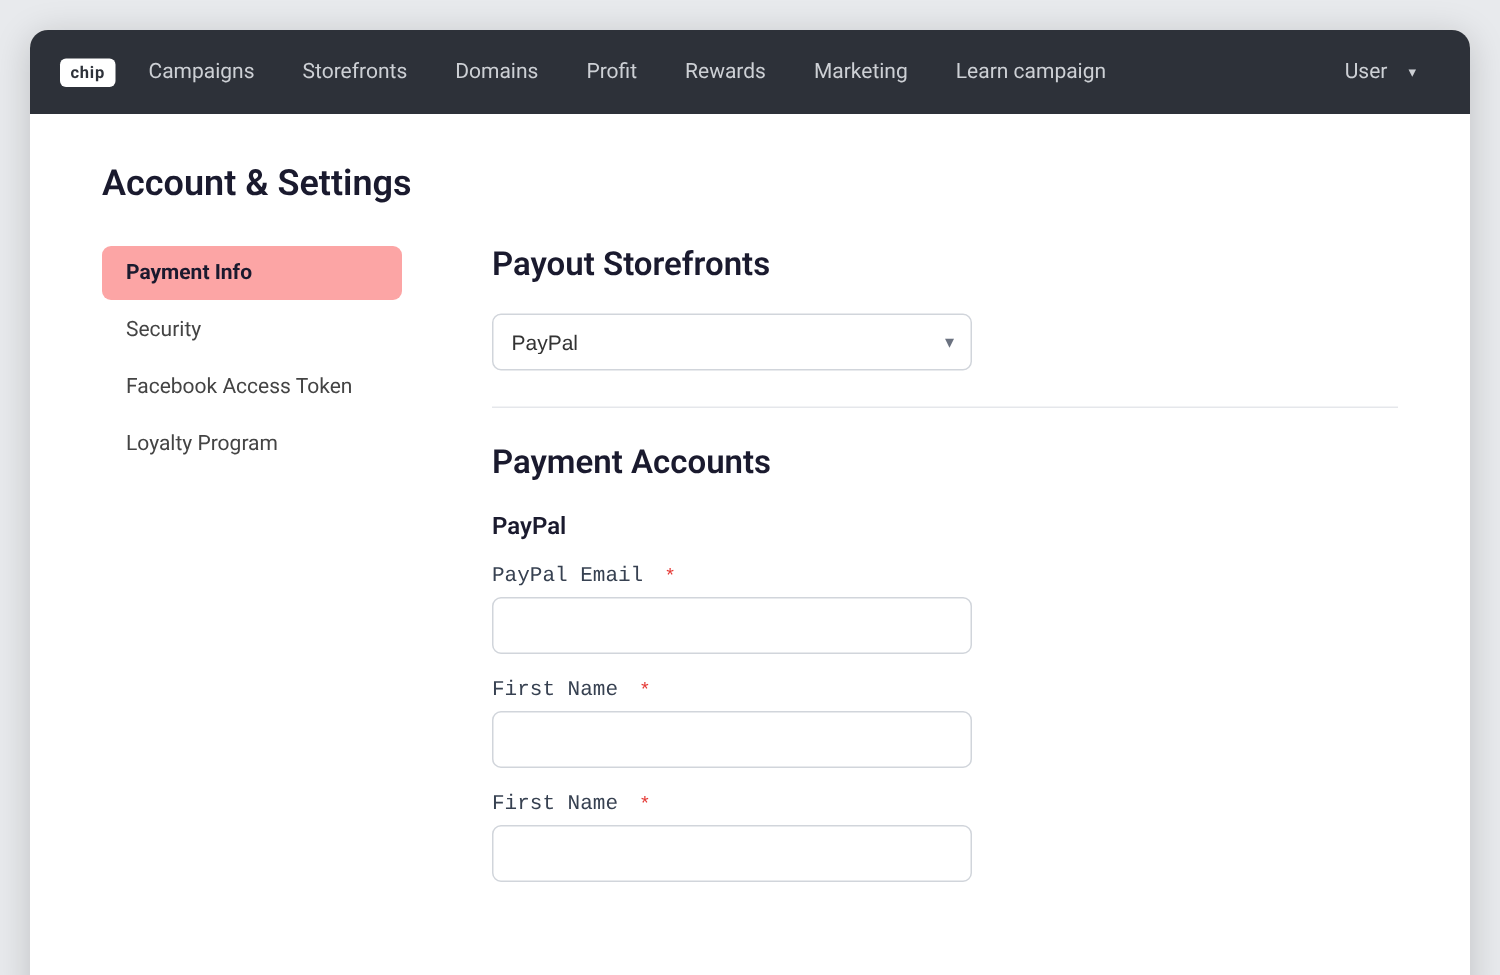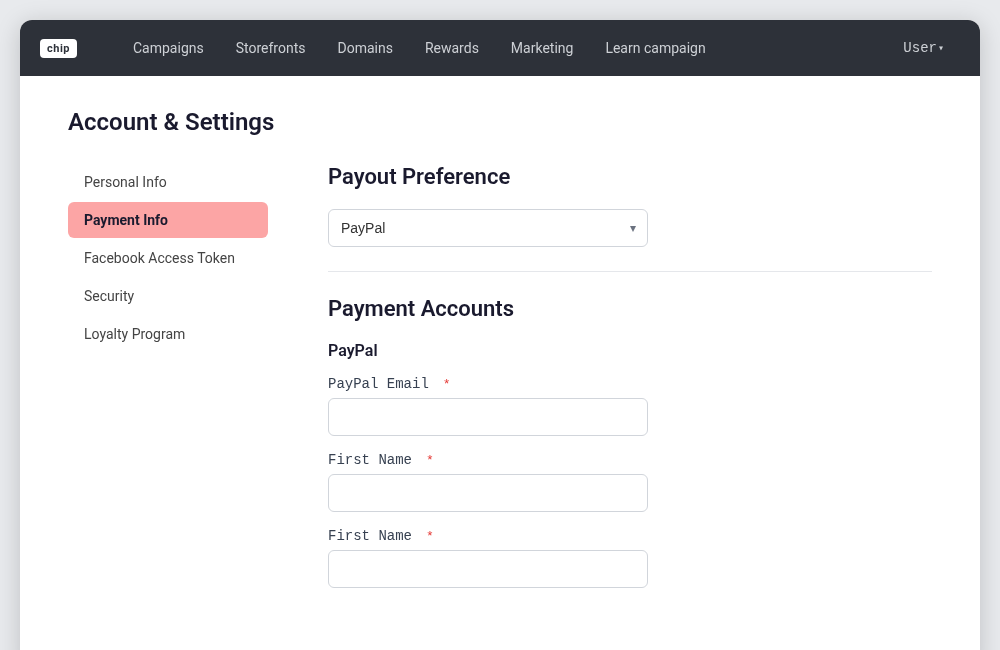--- a/index.html
+++ b/index.html
@@ -30,21 +30,21 @@
       display: flex;
       align-items: center;
       padding: 0 20px;
       height: 56px;
       flex-shrink: 0;
     }
 
     .navbar-brand {
       display: flex;
       align-items: center;
-      margin-right: 40px;
+      margin-right: 6px;
     }
 
     .chip-logo {
       background: #fff;
       color: #2d3139;
       font-size: 11px;
       font-weight: 700;
       padding: 3px 7px;
       border-radius: 4px;
       letter-spacing: 0.5px;
@@ -72,22 +72,21 @@
 
     .nav-item.launch {
       background: transparent;
       color: #cdd0d5;
     }
 
     .nav-item.user-menu {
       margin-left: auto;
       display: flex;
       align-items: center;
-      gap: 1px;
-      font-family: Liberation Mono, monospace;
+      gap: 14px;
     }
 
     .nav-item.user-menu .chevron {
       font-size: 10px;
     }
 
     
     .main-content {
       display: flex;
       flex: 1;
@@ -233,46 +232,46 @@
 <div class="window">
 
   <nav class="navbar">
     <div class="navbar-brand">
       <span class="chip-logo">chip</span>
     </div>
     <div class="navbar-nav">
       <a class="nav-item">Campaigns</a>
       <a class="nav-item">Storefronts</a>
       <a class="nav-item">Domains</a>
+      <a class="nav-item">Profit</a>
       <a class="nav-item">Rewards</a>
       <a class="nav-item">Marketing</a>
       <a class="nav-item launch">Learn campaign</a>
       <a class="nav-item user-menu">
         <span>User</span>
         <span class="chevron">▾</span>
       </a>
     </div>
   </nav>
 
   <div class="main-content">
     <div class="content-wrapper">
       <h1 class="page-title">Account &amp; Settings</h1>
       <div class="content-body">
 
         <nav class="sidebar">
-          <a class="sidebar-item">Personal Info</a>
           <a class="sidebar-item active">Payment Info</a>
+          <a class="sidebar-item">Security</a>
           <a class="sidebar-item">Facebook Access Token</a>
-          <a class="sidebar-item">Security</a>
           <a class="sidebar-item">Loyalty Program</a>
         </nav>
 
         <div class="right-panel">
 
-          <h2 class="section-title">Payout Preference</h2>
+          <h2 class="section-title">Payout Storefronts</h2>
           <div class="select-wrapper">
             <select class="form-select">
               <option>PayPal</option>
               <option>Bank Transfer</option>
               <option>Check</option>
             </select>
             <span class="select-arrow">▾</span>
           </div>
 
           <hr class="divider">

